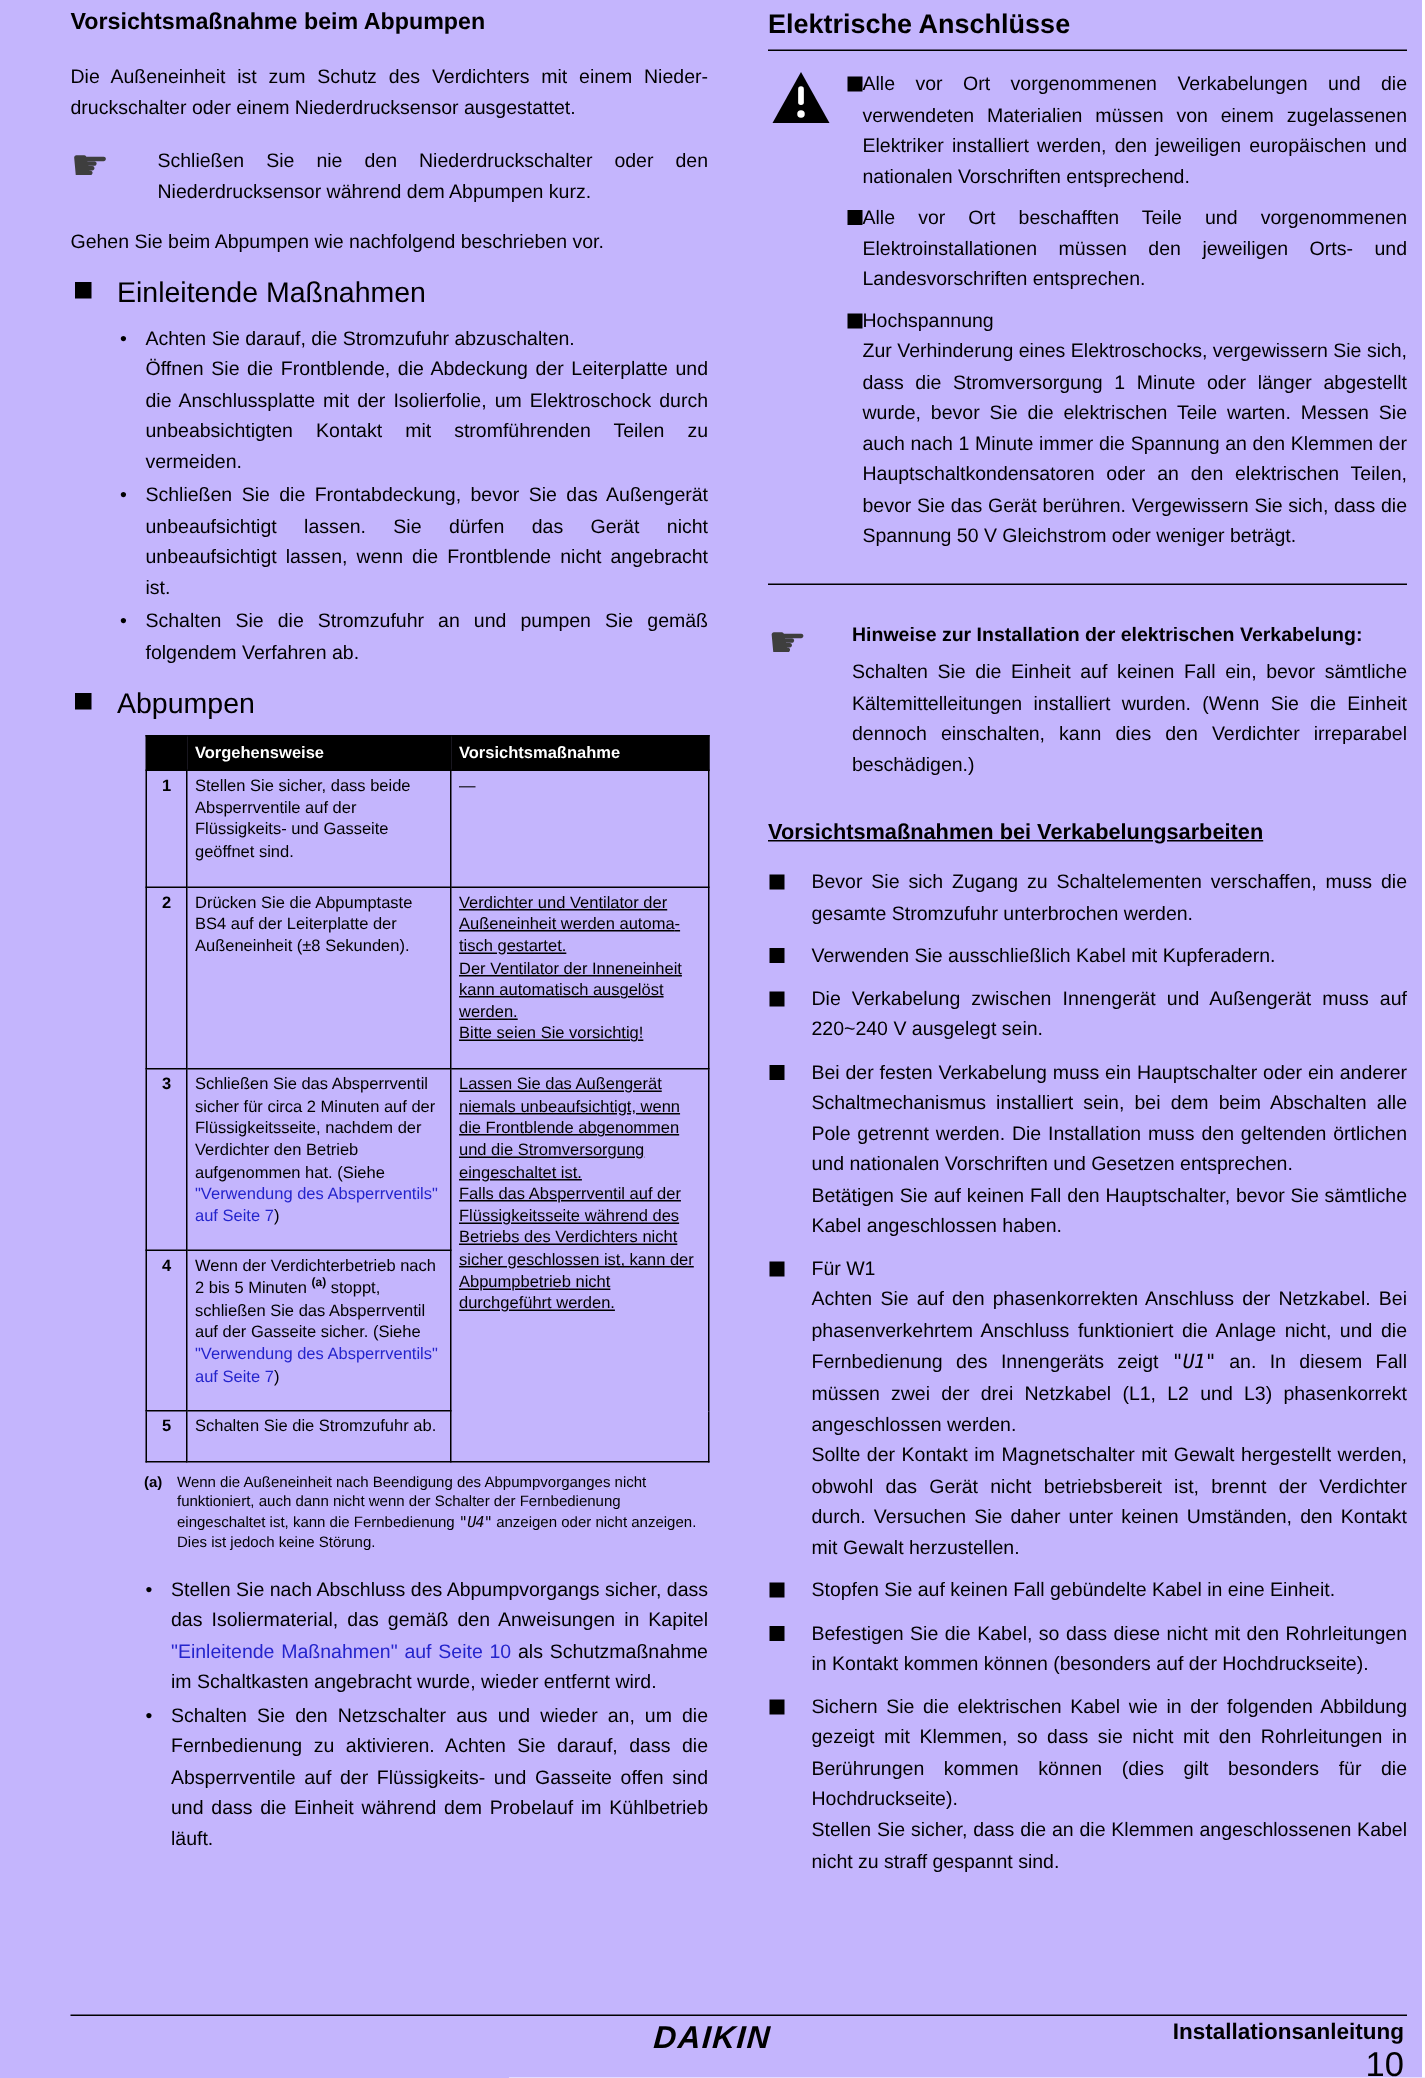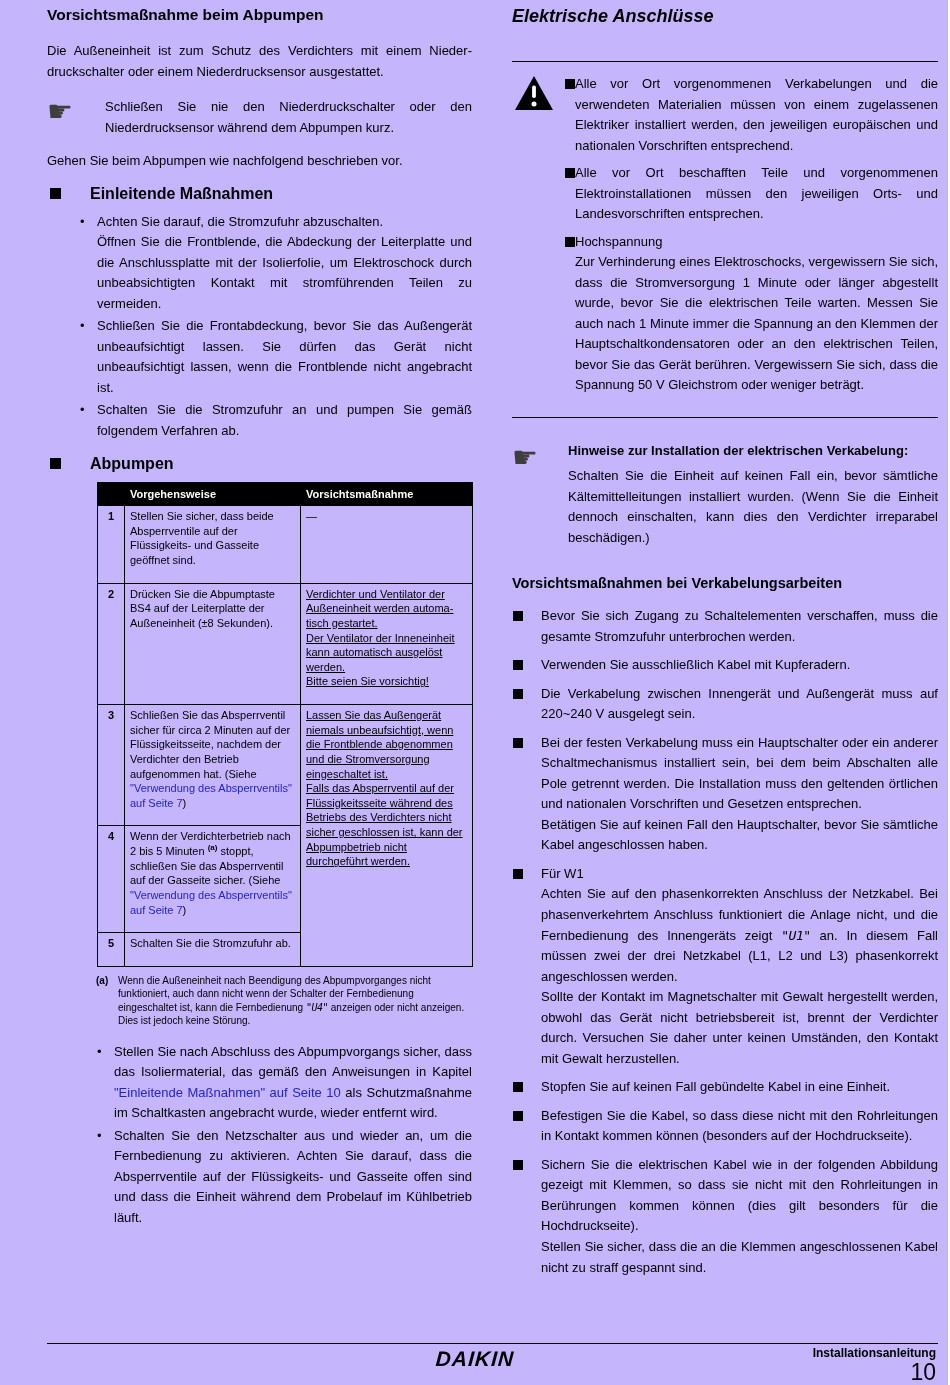--- a/index.html
+++ b/index.html
@@ -4,33 +4,33 @@
 <style>
   html,body{margin:0;padding:0;background:#ffffff;}
   .page{position:relative;width:948px;height:1385px;background:#c4b5fd;overflow:hidden;
         font-family:"Liberation Sans","DejaVu Sans",sans-serif;color:#000;}
   .col{position:absolute;top:6px;}
   .col-left{left:47px;width:425px;}
   .col-right{left:512px;width:426px;}
 
   h1,h2,p{margin:0;}
   .h-left{font-size:15.5px;font-weight:bold;margin-bottom:17px;}
-  .h-right{font-size:18px;font-weight:bold;margin-bottom:34px;font-style:italic;}
+  .h-right{font-size:18px;font-weight:bold;margin-bottom:6px;}
   .body{font-size:13px;line-height:1.58;}
   .just{text-align:justify;hyphens:manual;}
 
   .intro{margin-bottom:15px;}
   .note{display:flex;margin:15px 0 13px;}
   .hand{flex:0 0 58px;font-size:29px;line-height:1;color:#3e3e3e;margin-top:0;}
   .note .ntext{flex:1;}
   .proceed{margin-bottom:10px;}
 
   .sec-h{display:flex;align-items:flex-start;margin:13px 0 9px;}
   .sq{width:11px;height:11px;background:#000;flex:0 0 11px;margin:3px 0 0 3px;}
-  .sec-label{font-weight:bold;font-size:16px;margin-left:29px;}
+  .sec-label{font-weight:normal;font-size:19px;margin-left:17px;}
 
   .blist .li{display:flex;margin-bottom:2px;}
   .blist .dot{flex:0 0 17px;margin-left:33px;font-size:13px;line-height:1.58;}
   .blist .content{flex:1;}
   .blist2 .dot{margin-left:50px;}
 
   table.pump{border-collapse:collapse;margin:9px 0 7px 50px;width:375px;
              font-size:11px;line-height:1.33;table-layout:fixed;}
   table.pump th,table.pump td{border:1px solid #000;vertical-align:top;padding:3px 5px 15px;}
   table.pump th{background:#000;color:#fff;text-align:left;font-size:11px;padding-top:4px;padding-bottom:4px;}
@@ -49,32 +49,32 @@
   .tri{position:absolute;left:2px;top:13px;}
   .warn-items{margin-left:53px;}
   .witem{display:flex;margin-bottom:7px;}
   .wsq{flex:0 0 10px;width:10px;height:10px;background:#000;margin-top:5px;}
   .wcontent{flex:1;}
 
   .note2{position:relative;padding-left:56px;margin-top:25px;}
   .note2 .hand2{position:absolute;left:0;top:0;font-size:29px;line-height:1;color:#3e3e3e;}
   .note2 .nh{font-size:13px;font-weight:bold;margin-bottom:8px;}
 
-  .wiring-h{font-size:14.5px;font-weight:bold;margin:27px 0 15px;}
+  .wiring-h{font-size:14.5px;font-weight:bold;margin:27px 0 15px;text-decoration:underline;}
   .wiring .witem{margin-bottom:8px;}
   .wiring .wsq{margin-left:1px;}
   .wiring .wcontent{margin-left:18px;}
   .para2{margin-top:0px;}
 
   .footer-rule{position:absolute;left:47px;width:891px;top:1343px;border-top:1px solid #000;}
   .brand{position:absolute;left:0;width:950px;top:1347px;text-align:center;
          font-weight:bold;font-style:italic;font-size:21px;letter-spacing:1px;
          transform:skewX(-4deg);}
   .footer-right{position:absolute;right:12px;top:1346px;text-align:right;}
-  .doc-label{font-size:12px;font-weight:bold;line-height:1.2;}
+  .doc-label{font-size:15px;font-weight:bold;line-height:1.2;}
   .page-num{font-size:23px;line-height:1.05;}
 </style>
 </head>
 <body>
 
 <div class="page">
 
   <div class="col col-left">
     <h1 class="h-left">Vorsichtsmaßnahme beim Abpumpen</h1>
 

